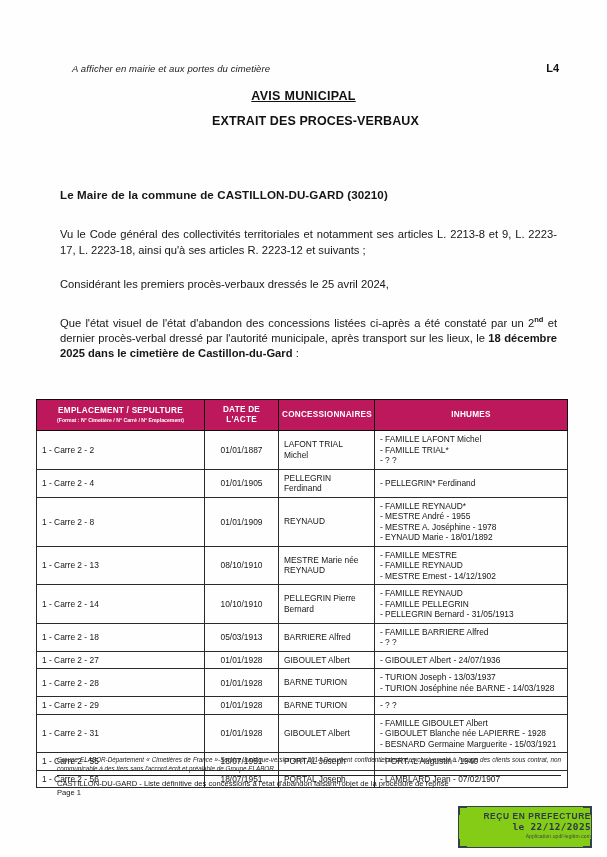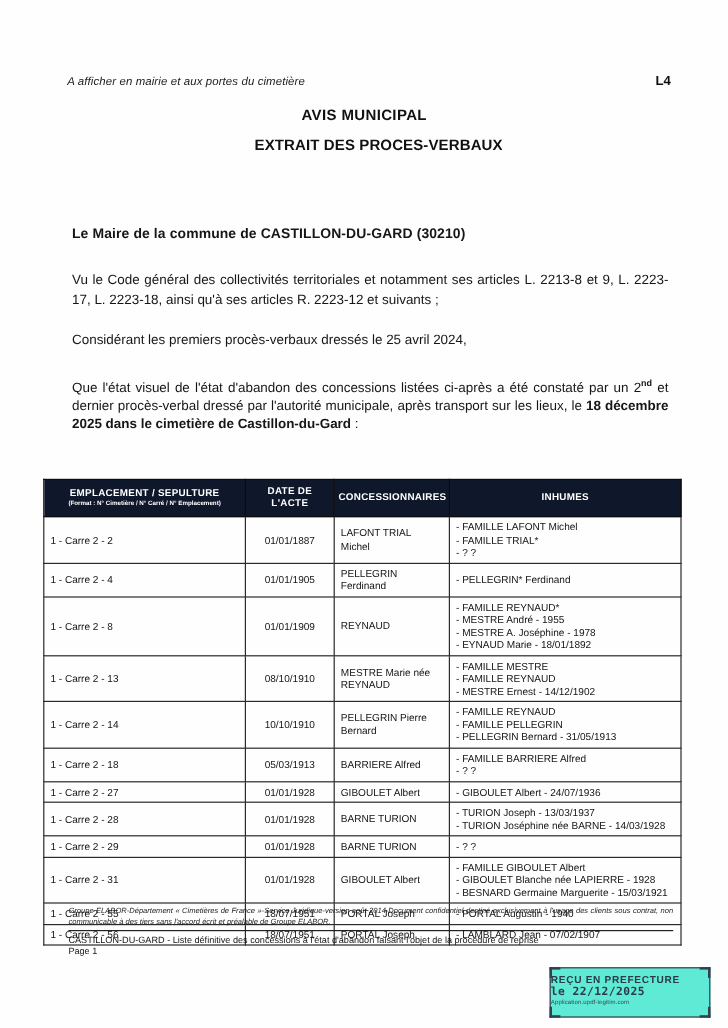--- a/index.html
+++ b/index.html
@@ -19,21 +19,21 @@
   .page {
     position: absolute;
     inset: 0;
     background: #fefefe;
   }
 
   
   .topline {
     position: absolute;
     top: 62px;
-    left: 56px;
+    left: 72px;
     right: 36px;
     display: flex;
     justify-content: space-between;
     align-items: baseline;
   }
   .topline-left {
     font-style: italic;
     font-size: 9.5px;
     letter-spacing: .1px;
     color: #1b1b1b;
@@ -48,20 +48,21 @@
   
   .avis-municipal {
     position: absolute;
     top: 89px;
     left: 0;
     right: 0;
     text-align: center;
     font-size: 12.5px;
     font-weight: bold;
     letter-spacing: .3px;
+    text-decoration: underline;
   }
   .main-title {
     position: absolute;
     top: 114px;
     left: 0;
     right: 0;
     text-align: center;
     font-size: 12.5px;
     font-weight: bold;
     line-height: 15.5px;
@@ -113,21 +114,21 @@
     color: #151515;
     table-layout: fixed;
   }
   table.concessions th,
   table.concessions td {
     border: 1px solid #2a2a2a;
     vertical-align: middle;
     padding: 3px 5px;
   }
   table.concessions thead th {
-    background: #0f172a;
+    background: #be185d;
     color: #ffffff;
     text-align: center;
     font-size: 8.2px;
     font-weight: bold;
     letter-spacing: .25px;
     padding: 5px 3px 5px 3px;
     line-height: 10px;
     border-color: #0c0c0c;
   }
   .col-emp { width: 168px; }
@@ -183,23 +184,23 @@
 
   
   .stamp {
     position: absolute;
     left: 458px;
     top: 806px;
     width: 134px;
     height: 42px;
     border: 1px solid #33404f;
     box-sizing: border-box;
-    text-align: left;
+    text-align: right;
     color: #2d3a4a;
-    background: #5eead4;
+    background: #84cc16;
     padding-top: 4px;
   }
   .stamp .s1 {
     font-size: 8.4px;
     font-weight: bold;
     letter-spacing: .6px;
     line-height: 10px;
   }
   .stamp .s2 {
     font-size: 9.4px;

